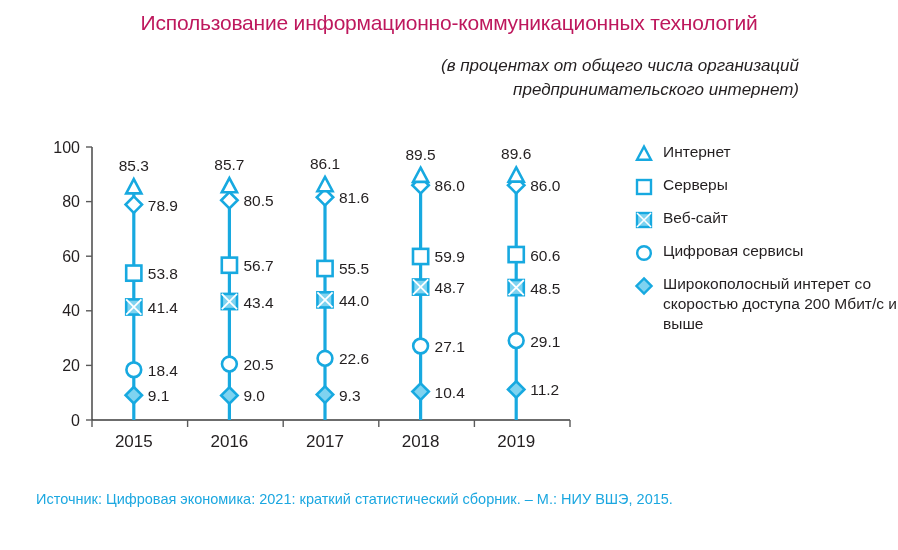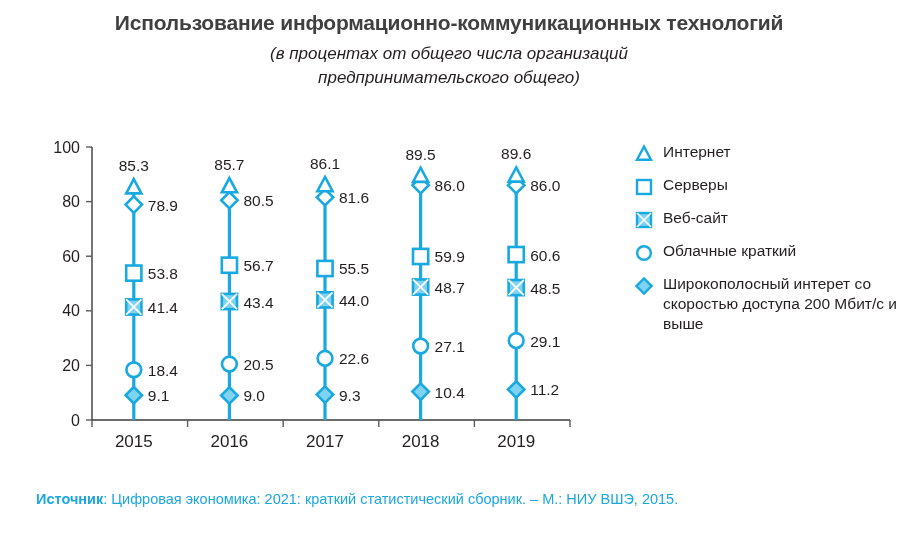--- a/index.html
+++ b/index.html
@@ -10,27 +10,27 @@
     font-family:"Liberation Sans", sans-serif;
     color:#231f20;
     overflow:hidden;
     position:relative;
   }
   .page{position:relative;width:898px;height:550px;}
 
   
   .title-block{padding-top:10px;text-align:center;}
   .chart-title{
-    font-size:21px;font-weight:bold;line-height:26px;
-    color:#404040;letter-spacing:-0.2px;
+    font-size:21px;font-weight:normal;line-height:26px;
+    color:#be185d;letter-spacing:-0.2px;
     margin:0 auto;width:780px;
   }
   .chart-subtitle{
     font-size:17px;font-style:italic;line-height:24px;
-    color:#231f20;margin:6px auto 0;width:700px;
+    color:#231f20;margin:18px auto 0;width:700px;text-align:right;
   }
 
   
   .chart-wrap{position:absolute;left:0;top:132px;width:898px;height:330px;}
   svg{display:block;}
   .axis-line{stroke:#3b3b3b;stroke-width:1.4;}
   .tick-line{stroke:#5a5a5a;stroke-width:1.4;}
   .stem{stroke:#17a9e0;stroke-width:3.2;stroke-linecap:butt;}
   .axis-text{
     font-family:"Liberation Sans", sans-serif;
@@ -51,34 +51,34 @@
   .legend-mk{width:30px;flex:0 0 30px;padding-top:1px;}
   .legend-label{
     font-size:15.5px;line-height:20px;color:#231f20;
   }
 
   
   .source{
     position:absolute;left:36px;top:490px;width:830px;
     font-size:14.5px;color:#1ba7e0;line-height:18px;
   }
-  .source b{font-weight:bold;}
+  .source b{font-weight:normal;}
 </style>
 </head>
 <body>
 
 <div class="page">
 
   <div class="title-block">
     <div class="chart-title">
       <span>Использование информационно-коммуникационных технологий</span><br>
     </div>
     <div class="chart-subtitle">
       <span>(в процентах от общего числа организаций</span><br>
-      <span>предпринимательского общего)</span>
+      <span>предпринимательского интернет)</span>
     </div>
   </div>
 
   <div class="chart-wrap">
     <svg id="chart-svg" width="898" height="330" viewBox="0 0 898 330">
         <line x1="92" y1="15" x2="92" y2="288" class="axis-line"></line>
         <line x1="86" y1="288" x2="92" y2="288" class="tick-line"></line>
         <text x="80" y="293.5" text-anchor="end" class="axis-text">0</text>
         <line x1="86" y1="233.4" x2="92" y2="233.4" class="tick-line"></line>
         <text x="80" y="238.9" text-anchor="end" class="axis-text">20</text>
@@ -274,21 +274,21 @@
         <div class="legend-label">Веб-сайт</div>
       </div>
       <div class="legend-row">
         <div class="legend-mk">
           <svg width="24" height="22" viewBox="0 0 24 22">
             <g>
               <circle cx="11" cy="11" r="6.808000000000001" fill="#ffffff" stroke="#17a9e0" stroke-width="2.3920000000000003" stroke-linejoin="miter"></circle>
             </g>
           </svg>
         </div>
-        <div class="legend-label">Облачные краткий</div>
+        <div class="legend-label">Цифровая сервисы</div>
       </div>
       <div class="legend-row">
         <div class="legend-mk">
           <svg width="24" height="22" viewBox="0 0 24 22">
             <g>
               <polygon points="11,3.4560000000000004 18.544,11 11,18.544 3.4560000000000004,11" fill="#7fd3f0" stroke="#17a9e0" stroke-width="2.3920000000000003" stroke-linejoin="miter"></polygon>
             </g>
           </svg>
         </div>
         <div class="legend-label">Широкополосный интерет со скоростью доступа 200 Мбит/с и выше</div>

